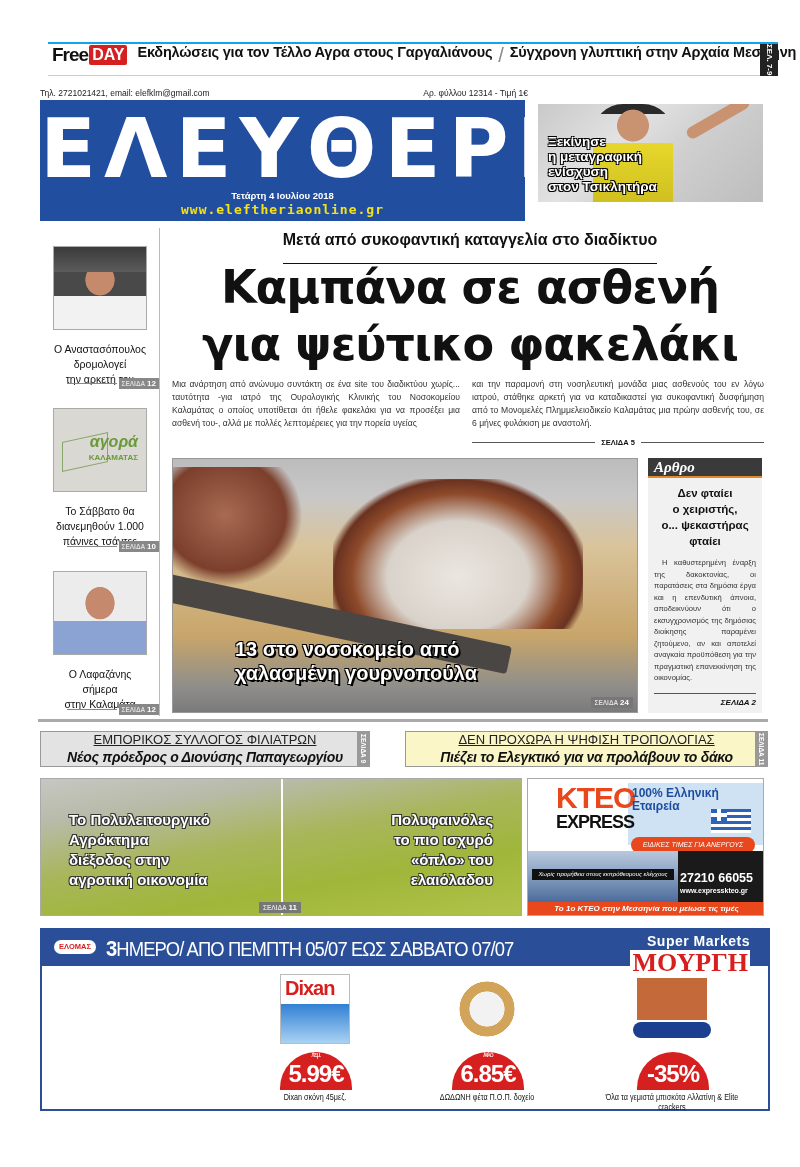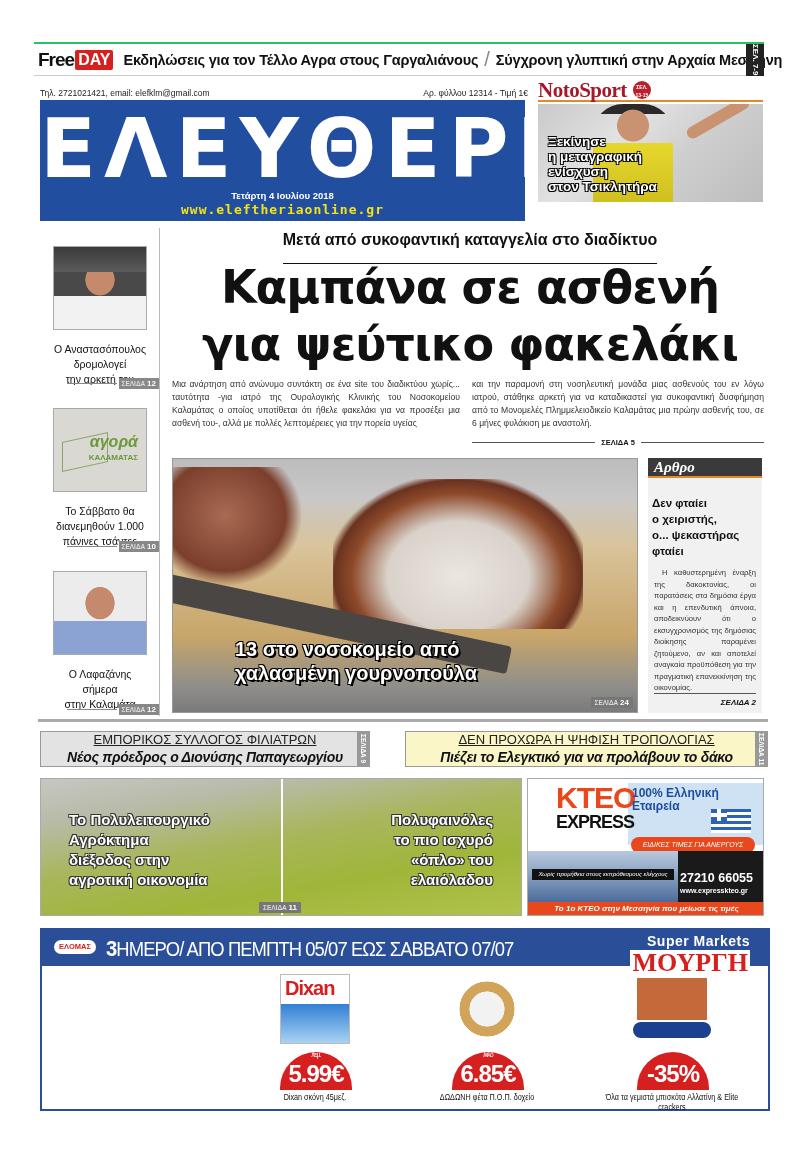--- a/index.html
+++ b/index.html
@@ -1,19 +1,19 @@
 <!DOCTYPE html>
 <html><head>
 <meta charset="utf-8">
 <style>
 *{box-sizing:border-box;margin:0;padding:0}
 body{width:800px;height:1167px;background:#fff;font-family:"Liberation Sans",sans-serif;color:#111;position:relative;overflow:hidden}
 .abs{position:absolute}
 
-#topstrip{left:34px;top:42px;width:730px;height:34px;border-top:2px solid #22c55e;border-bottom:1px solid #ccc;display:flex;align-items:center}
+#topstrip{left:48px;top:42px;width:730px;height:34px;border-top:2px solid #0ea5e9;border-bottom:1px solid #ccc;display:flex;}
 .freeday{display:flex;align-items:center;margin-left:4px;height:22px}
 .fd-free{font-family:"Liberation Sans",sans-serif;font-weight:bold;font-size:19px;color:#111;letter-spacing:-1px}
 .fd-day{background:#d62020;color:#fff;font-weight:bold;font-size:16px;padding:1px 3px;margin-left:1px;border-radius:2px}
 .strip-text{font-weight:bold;font-size:14.5px;margin-left:10px;white-space:nowrap;letter-spacing:-.2px}
 .strip-slash{font-size:20px;color:#888;margin:0 6px;font-weight:normal}
 .sel-vert{position:absolute;right:0;top:0;width:18px;height:32px;background:#222;color:#fff;font-size:8px;font-weight:bold;writing-mode:vertical-rl;text-align:center;line-height:18px}
 
 #contact{left:40px;top:88px;font-size:8.5px;color:#222}
 #issue{left:400px;top:88px;font-size:8.5px;color:#222;width:128px;text-align:right}
 
@@ -59,21 +59,21 @@
 #food{left:172px;top:458px;width:466px;height:255px;border:1px solid #999;overflow:hidden;background:linear-gradient(180deg,#bdbcbd 0%,#c9c8c8 15%,#d9c39a 35%,#c8a56a 70%,#8f8e8a 90%,#7a7a7a 100%)}
 #food .meat1{position:absolute;left:0;top:8px;width:130px;height:120px;background:radial-gradient(ellipse at 40% 40%,#a86a52 0,#7b3f2c 55%,transparent 70%)}
 #food .meat2{position:absolute;left:160px;top:20px;width:250px;height:150px;background:radial-gradient(ellipse at 50% 65%,#ebe6e0 0,#d9d2ca 40%,#8e4a2a 60%,#6a3220 70%,transparent 75%)}
 #food .knife{position:absolute;left:-20px;top:150px;width:360px;height:28px;background:#4a4644;transform:rotate(12deg);border-radius:4px}
 #food .cap{position:absolute;left:62px;top:178px;color:#fff;font-weight:bold;font-size:20px;line-height:24px;text-shadow:2px 2px 0 #000,-1px -1px 0 #000,1px -1px 0 #000,-1px 1px 0 #000}
 #food .seltag{position:absolute;right:4px;bottom:4px;background:#777;color:#ddd;font-size:6.5px;padding:1px 4px;font-weight:bold}
 #food .seltag b{color:#fff;font-size:8px}
 
 #arthro{left:648px;top:458px;width:114px;height:255px;background:#f1f1f1}
 #arthro .ah{height:20px;background:#3a3a3a;border-bottom:2px solid #e08a2b;color:#fff;font-family:"Liberation Serif",serif;font-style:italic;font-weight:bold;font-size:15px;padding-left:6px;line-height:19px}
-#arthro .at{font-weight:bold;font-size:11.5px;line-height:16px;margin-top:17px;padding:0 4px}
+#arthro .at{text-align:center;font-weight:bold;font-size:11.5px;line-height:16px;margin-top:7px;padding:0 4px}
 #arthro .ab{font-size:7.6px;line-height:11.5px;text-align:justify;padding:0 6px;margin-top:8px;color:#333;text-indent:8px}
 #arthro .asel{position:absolute;left:6px;right:6px;bottom:6px;border-top:1px solid #555;text-align:right;font-style:italic;font-weight:bold;font-size:8px;padding-top:4px}
 
 #rule1{left:38px;top:719px;width:730px;height:3px;background:#aaa}
 
 .midbox{position:absolute;top:731px;height:36px;border:1px solid #999;text-align:center}
 .midbox .k{font-size:13px;text-decoration:underline;margin-top:0;color:#222}
 .midbox .h{font-style:italic;font-weight:bold;font-size:14px;margin-top:2px;letter-spacing:-.3px}
 .midbox .vs{position:absolute;right:0;top:0;width:12px;height:34px;background:#999;color:#fff;font-size:6.5px;writing-mode:vertical-rl;text-align:center;line-height:12px;font-weight:bold}
 #mb1{left:40px;width:330px;background:#e3e3e3}
@@ -139,24 +139,20 @@
 <div id="contact" class="abs">Τηλ. 2721021421, email: elefklm@gmail.com</div>
 <div id="issue" class="abs">Αρ. φύλλου 12314  -  Τιμή 1€</div>
 
 <div id="masthead" class="abs">
   <div class="logo">ΕΛΕΥΘΕΡΙΑ</div>
   <div class="date">Τετάρτη 4 Ιουλίου 2018</div>
   <div class="url">www.eleftheriaonline.gr</div>
 </div>
 
 <div id="noto" class="abs">
-  <div class="nhead">
-    <span class="nlogo">NotoSport</span>
-    <span class="nsel">ΣΕΛ. 13-15</span>
-  </div>
   <div class="nimg">
     <div class="player"></div>
     <div class="arm"></div>
     <div class="ntext">
       <div>Ξεκίνησε</div>
       <div>η μεταγραφική</div>
       <div>ενίσχυση</div>
       <div>στον Τσικλητήρα</div>
     </div>
   </div>

